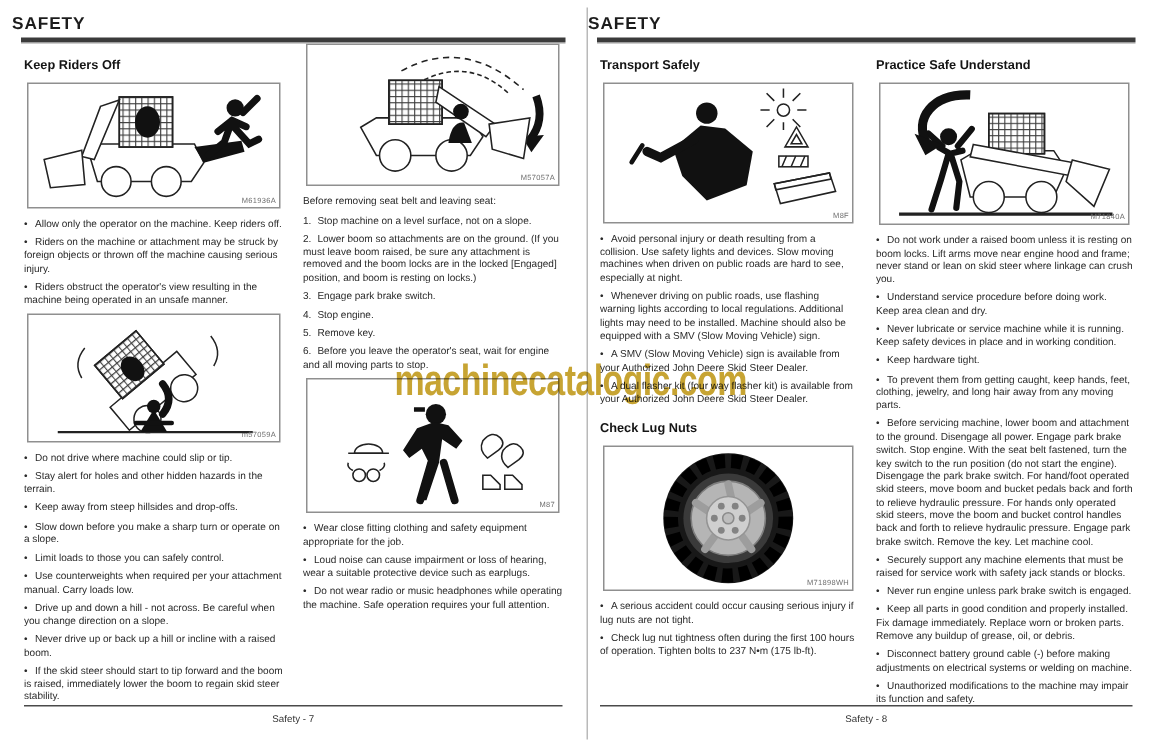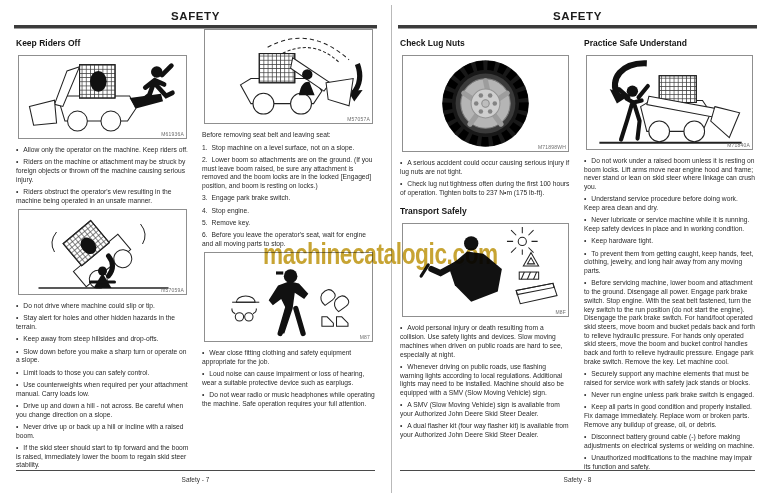--- a/index.html
+++ b/index.html
@@ -6,21 +6,21 @@
   body{
     width:768px;height:497px;overflow:hidden;position:relative;
     background:#ffffff;color:#222;
     font-family:"Liberation Sans","DejaVu Sans",sans-serif;
     -webkit-font-smoothing:antialiased;
   }
   .page{position:absolute;top:5px;height:488px;background:#fff;}
   .page-left{left:8px;width:375px;}
   .page-right{left:391px;width:371px;border-left:1px solid #b9b9b9;}
   .page-hdr{
-    text-align:center;font-weight:bold;font-size:11.5px;letter-spacing:.6px;
+    text-align:left;font-weight:bold;font-size:11.5px;letter-spacing:.6px;
     color:#1c1c1c;padding-top:5px;
   }
   .hdr-rule{height:0;border-top:3px solid #3b3b3b;border-bottom:1px solid #9c9c9c;margin:3px 6px 0 6px;}
   .cols{display:flex;gap:13px;padding:0 8px;}
   .col{flex:1 1 0;min-width:0;}
   .sec-title{font-weight:bold;font-size:8.5px;color:#151515;margin:16px 0 7px 0;}
   .col .sec-title:first-child{margin-top:9px;}
   .figure{
     position:relative;border:1px solid #8f8f8f;background:#fff;
     margin:0 2px 7px 2px;display:flex;align-items:center;justify-content:center;
@@ -190,20 +190,47 @@
   </div>
 </div>
 
 <div class="page page-right">
   <div class="page-hdr">SAFETY</div>
   <div class="hdr-rule"></div>
   <div class="cols">
 
     <div class="col">
       <div>
+        <div class="sec-title">Transport Safely</div>
+        <div class="figure" style="height:92px">
+          <svg viewBox="0 0 160 90">
+            <circle cx="66" cy="19" r="7" fill="#111"></circle>
+            <path d="M44 42 L62 27 L78 29 L96 44 L92 66 L66 76 L50 60 Z" fill="#111"></path>
+            <path d="M58 36 L36 48 L27 44" stroke="#111" stroke-width="6" fill="none" stroke-linecap="round"></path>
+            <path d="M24 40 l-7 11" stroke="#111" stroke-width="3" stroke-linecap="round"></path>
+            <circle cx="116" cy="17" r="4" fill="#fff" stroke="#222"></circle>
+            <path d="M116 9 v-6 M116 25 v5 M107 17 h-6 M125 17 h6 M110 11 l-5 -5 M122 11 l5 -5 M110 23 l-5 5 M122 23 l5 5" stroke="#222"></path>
+            <path d="M117 41 h15 l-7.5 -13 Z" fill="#fff" stroke="#222"></path>
+            <path d="M121 39 h7 l-3.5 -6 Z" fill="none" stroke="#222"></path>
+            <rect x="113" y="47" width="19" height="7" fill="#fff" stroke="#222"></rect>
+            <path d="M118 47 l-3 7 M124 47 l-3 7 M130 47 l-3 7" stroke="#222"></path>
+            <path d="M110 65 L146 58 L150 70 L114 78 Z" fill="#fff" stroke="#222"></path>
+            <path d="M110 65 L146 58 L147 62 L111 69 Z" fill="none" stroke="#222"></path>
+          </svg>
+          <span class="fig-code">M8F</span>
+        </div>
+        <ul class="bullets">
+          <li>Avoid personal injury or death resulting from a collision. Use safety lights and devices. Slow moving machines when driven on public roads are hard to see, especially at night.</li>
+          <li>Whenever driving on public roads, use flashing warning lights according to local regulations. Additional lights may need to be installed. Machine should also be equipped with a SMV (Slow Moving Vehicle) sign.</li>
+          <li>A SMV (Slow Moving Vehicle) sign is available from your Authorized John Deere Skid Steer Dealer.</li>
+          <li>A dual flasher kit (four way flasher kit) is available from your Authorized John Deere Skid Steer Dealer.</li>
+        </ul>
+      </div>
+
+      <div>
         <div class="sec-title">Check Lug Nuts</div>
         <div class="figure" style="height:95px">
           <svg viewBox="0 0 160 92">
             <circle cx="80" cy="46" r="42" fill="#181818"></circle>
             <circle cx="80" cy="46" r="37" fill="none" stroke="#000" stroke-width="9" stroke-dasharray="7 4"></circle>
             <circle cx="80" cy="46" r="29" fill="#3a3a3a"></circle>
             <circle cx="80" cy="46" r="24" fill="#b5b5b5" stroke="#7d7d7d"></circle>
             <path d="M80 24 L84 42 M101 36 L86 46 M95 66 L84 51 M65 66 L76 51 M59 36 L74 46" stroke="#9d9d9d" stroke-width="5" stroke-linecap="round"></path>
             <circle cx="80" cy="46" r="14" fill="#cfcfcf" stroke="#949494"></circle>
             <circle cx="89" cy="46" r="2.2" fill="#838383"></circle>
@@ -214,47 +241,20 @@
             <circle cx="84.5" cy="38.2" r="2.2" fill="#838383"></circle>
             <circle cx="80" cy="46" r="3.6" fill="#bdbdbd" stroke="#8a8a8a"></circle>
           </svg>
           <span class="fig-code">M71898WH</span>
         </div>
         <ul class="bullets">
           <li>A serious accident could occur causing serious injury if lug nuts are not tight.</li>
           <li>Check lug nut tightness often during the first 100 hours of operation. Tighten bolts to 237 N•m (175 lb-ft).</li>
         </ul>
       </div>
-
-      <div>
-        <div class="sec-title">Transport Safely</div>
-        <div class="figure" style="height:92px">
-          <svg viewBox="0 0 160 90">
-            <circle cx="66" cy="19" r="7" fill="#111"></circle>
-            <path d="M44 42 L62 27 L78 29 L96 44 L92 66 L66 76 L50 60 Z" fill="#111"></path>
-            <path d="M58 36 L36 48 L27 44" stroke="#111" stroke-width="6" fill="none" stroke-linecap="round"></path>
-            <path d="M24 40 l-7 11" stroke="#111" stroke-width="3" stroke-linecap="round"></path>
-            <circle cx="116" cy="17" r="4" fill="#fff" stroke="#222"></circle>
-            <path d="M116 9 v-6 M116 25 v5 M107 17 h-6 M125 17 h6 M110 11 l-5 -5 M122 11 l5 -5 M110 23 l-5 5 M122 23 l5 5" stroke="#222"></path>
-            <path d="M117 41 h15 l-7.5 -13 Z" fill="#fff" stroke="#222"></path>
-            <path d="M121 39 h7 l-3.5 -6 Z" fill="none" stroke="#222"></path>
-            <rect x="113" y="47" width="19" height="7" fill="#fff" stroke="#222"></rect>
-            <path d="M118 47 l-3 7 M124 47 l-3 7 M130 47 l-3 7" stroke="#222"></path>
-            <path d="M110 65 L146 58 L150 70 L114 78 Z" fill="#fff" stroke="#222"></path>
-            <path d="M110 65 L146 58 L147 62 L111 69 Z" fill="none" stroke="#222"></path>
-          </svg>
-          <span class="fig-code">M8F</span>
-        </div>
-        <ul class="bullets">
-          <li>Avoid personal injury or death resulting from a collision. Use safety lights and devices. Slow moving machines when driven on public roads are hard to see, especially at night.</li>
-          <li>Whenever driving on public roads, use flashing warning lights according to local regulations. Additional lights may need to be installed. Machine should also be equipped with a SMV (Slow Moving Vehicle) sign.</li>
-          <li>A SMV (Slow Moving Vehicle) sign is available from your Authorized John Deere Skid Steer Dealer.</li>
-          <li>A dual flasher kit (four way flasher kit) is available from your Authorized John Deere Skid Steer Dealer.</li>
-        </ul>
-      </div>
     </div>
 
     <div class="col">
       <div>
         <div class="sec-title">Practice Safe Understand</div>
         <div class="figure" style="height:93px">
           <svg viewBox="0 0 160 88">
             <line x1="12" y1="83" x2="150" y2="83" stroke="#222" stroke-width="2"></line>
             <path d="M52 48 L62 42 L112 42 L120 54 L112 72 L58 72 Z" fill="#fff" stroke="#222"></path>
             <rect x="70" y="18" width="36" height="26" fill="#fff" stroke="#222"></rect>

